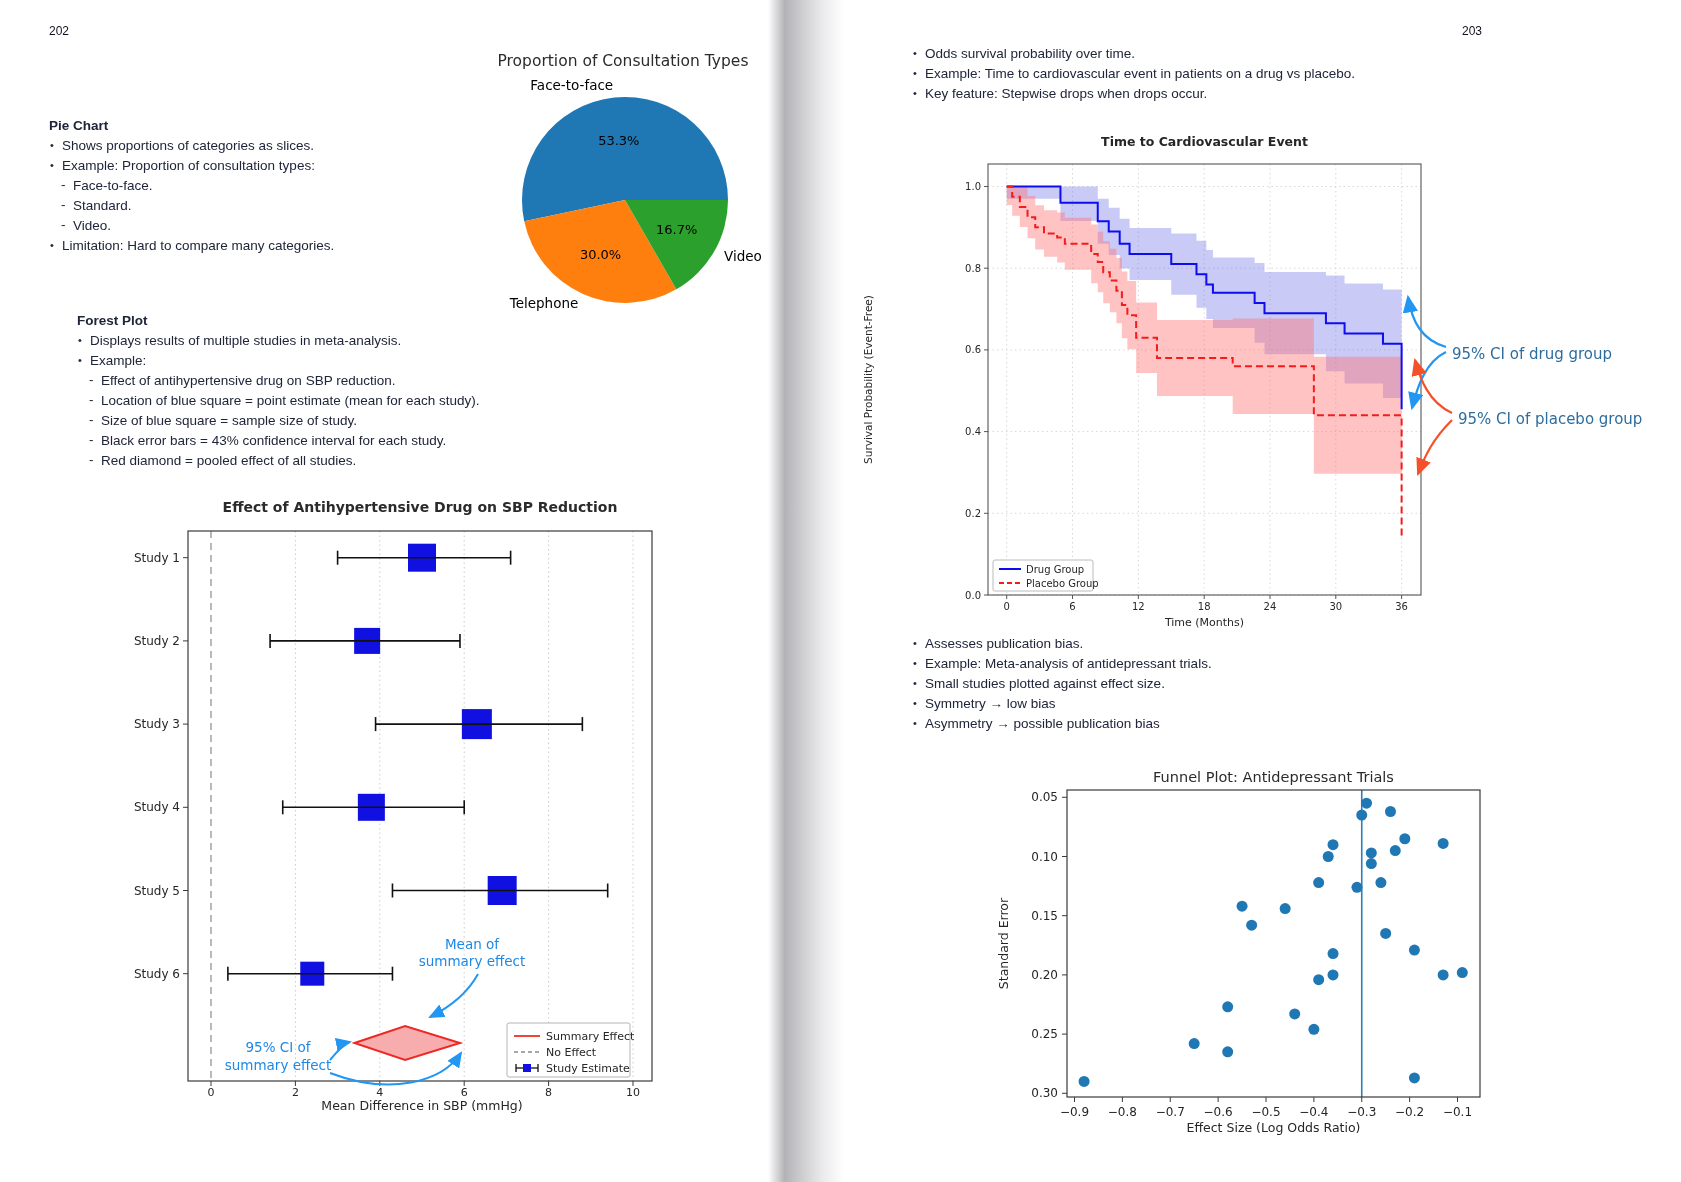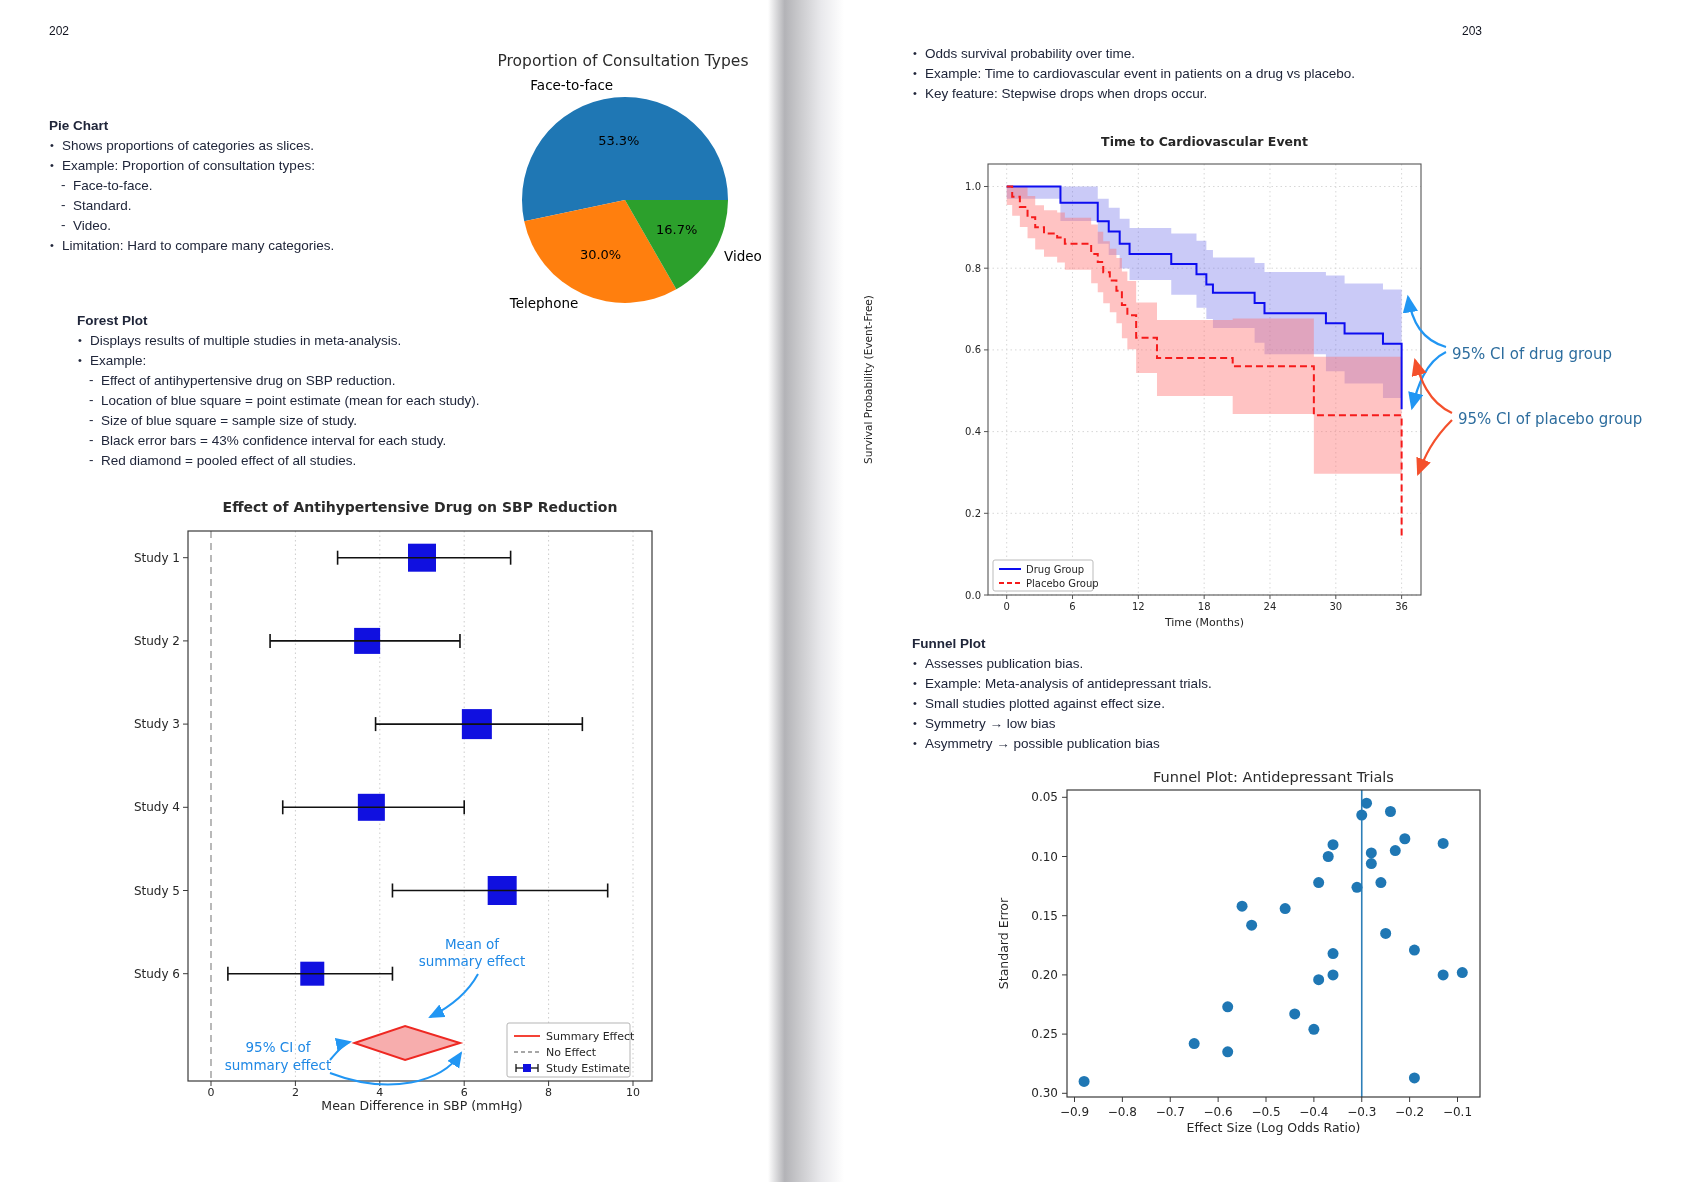--- a/index.html
+++ b/index.html
@@ -225,21 +225,20 @@
     </defs>
     <text x="1452" y="359" font-size="15" fill="#2d6d9e" text-anchor="start" font-weight="normal">95% CI of drug group</text>
     <text x="1458" y="424" font-size="15" fill="#2d6d9e" text-anchor="start" font-weight="normal">95% CI of placebo group</text>
     <path d="M 1446,347 C 1422,340 1412,322 1408,297" fill="none" stroke="#2196f3" stroke-width="2.2" marker-end="url(#ah-kb)"></path>
     <path d="M 1446,352 C 1425,362 1417,388 1412,408" fill="none" stroke="#2196f3" stroke-width="2.2" marker-end="url(#ah-kb)"></path>
     <path d="M 1452,413 C 1428,402 1420,378 1415,360" fill="none" stroke="#f4502c" stroke-width="2.2" marker-end="url(#ah-kr)"></path>
     <path d="M 1452,420 C 1432,440 1425,456 1418,474" fill="none" stroke="#f4502c" stroke-width="2.2" marker-end="url(#ah-kr)"></path>
   </svg>
 
 <div class="tblock" style="left:912px;top:634px;width:480px;">
-  <div class="hd">Funnel Plot</div>
   <div>
       <div class="li l1"><span class="b">•</span><span>Assesses publication bias.</span></div>
       <div class="li l1"><span class="b">•</span><span>Example: Meta-analysis of antidepressant trials.</span></div>
       <div class="li l1"><span class="b">•</span><span>Small studies plotted against effect size.</span></div>
       <div class="li l1"><span class="b">•</span><span>Symmetry → low bias</span></div>
       <div class="li l1"><span class="b">•</span><span>Asymmetry → possible publication bias</span></div>
     </div>
 </div>
 <svg style="left:940px;top:700px;" width="600" height="470" viewBox="940 700 600 470">
     <text x="1273.5" y="782" font-size="14.5" fill="#2b2b2b" text-anchor="middle" font-weight="normal">Funnel Plot: Antidepressant Trials</text>

